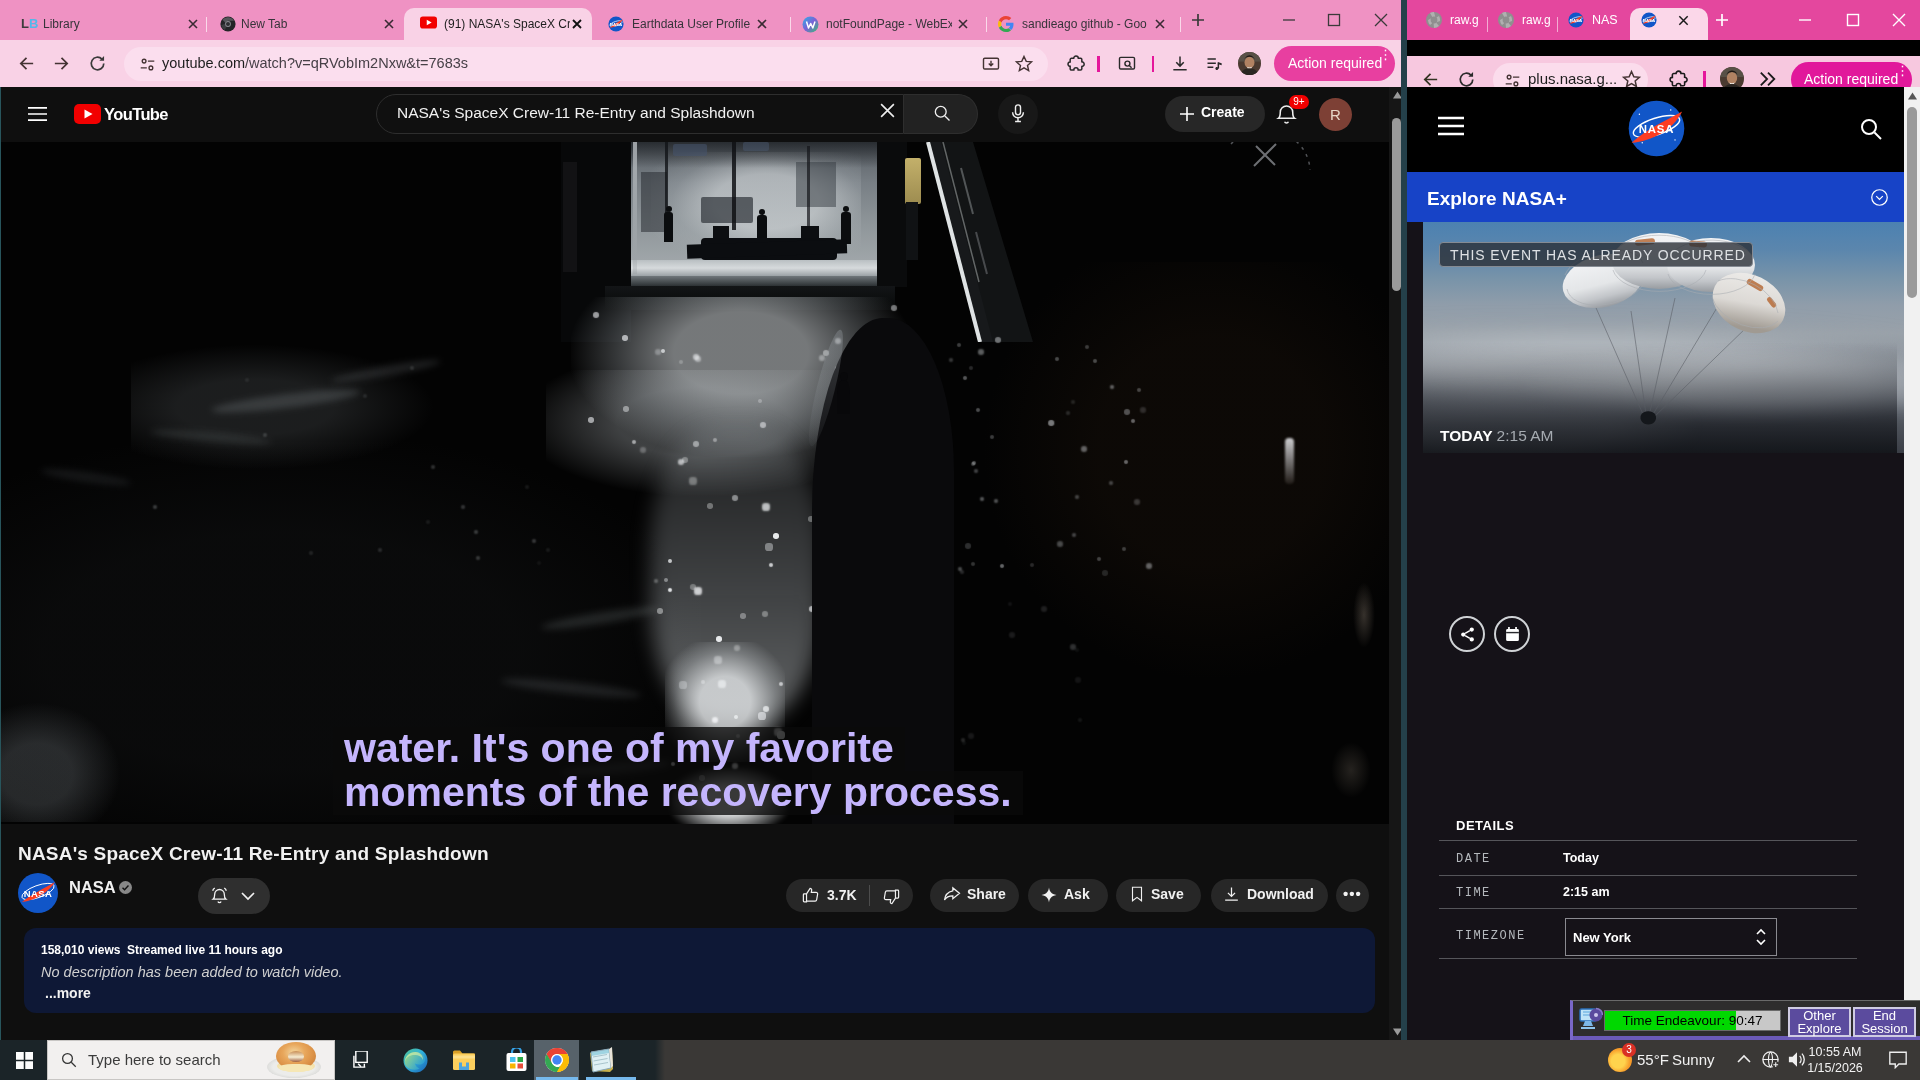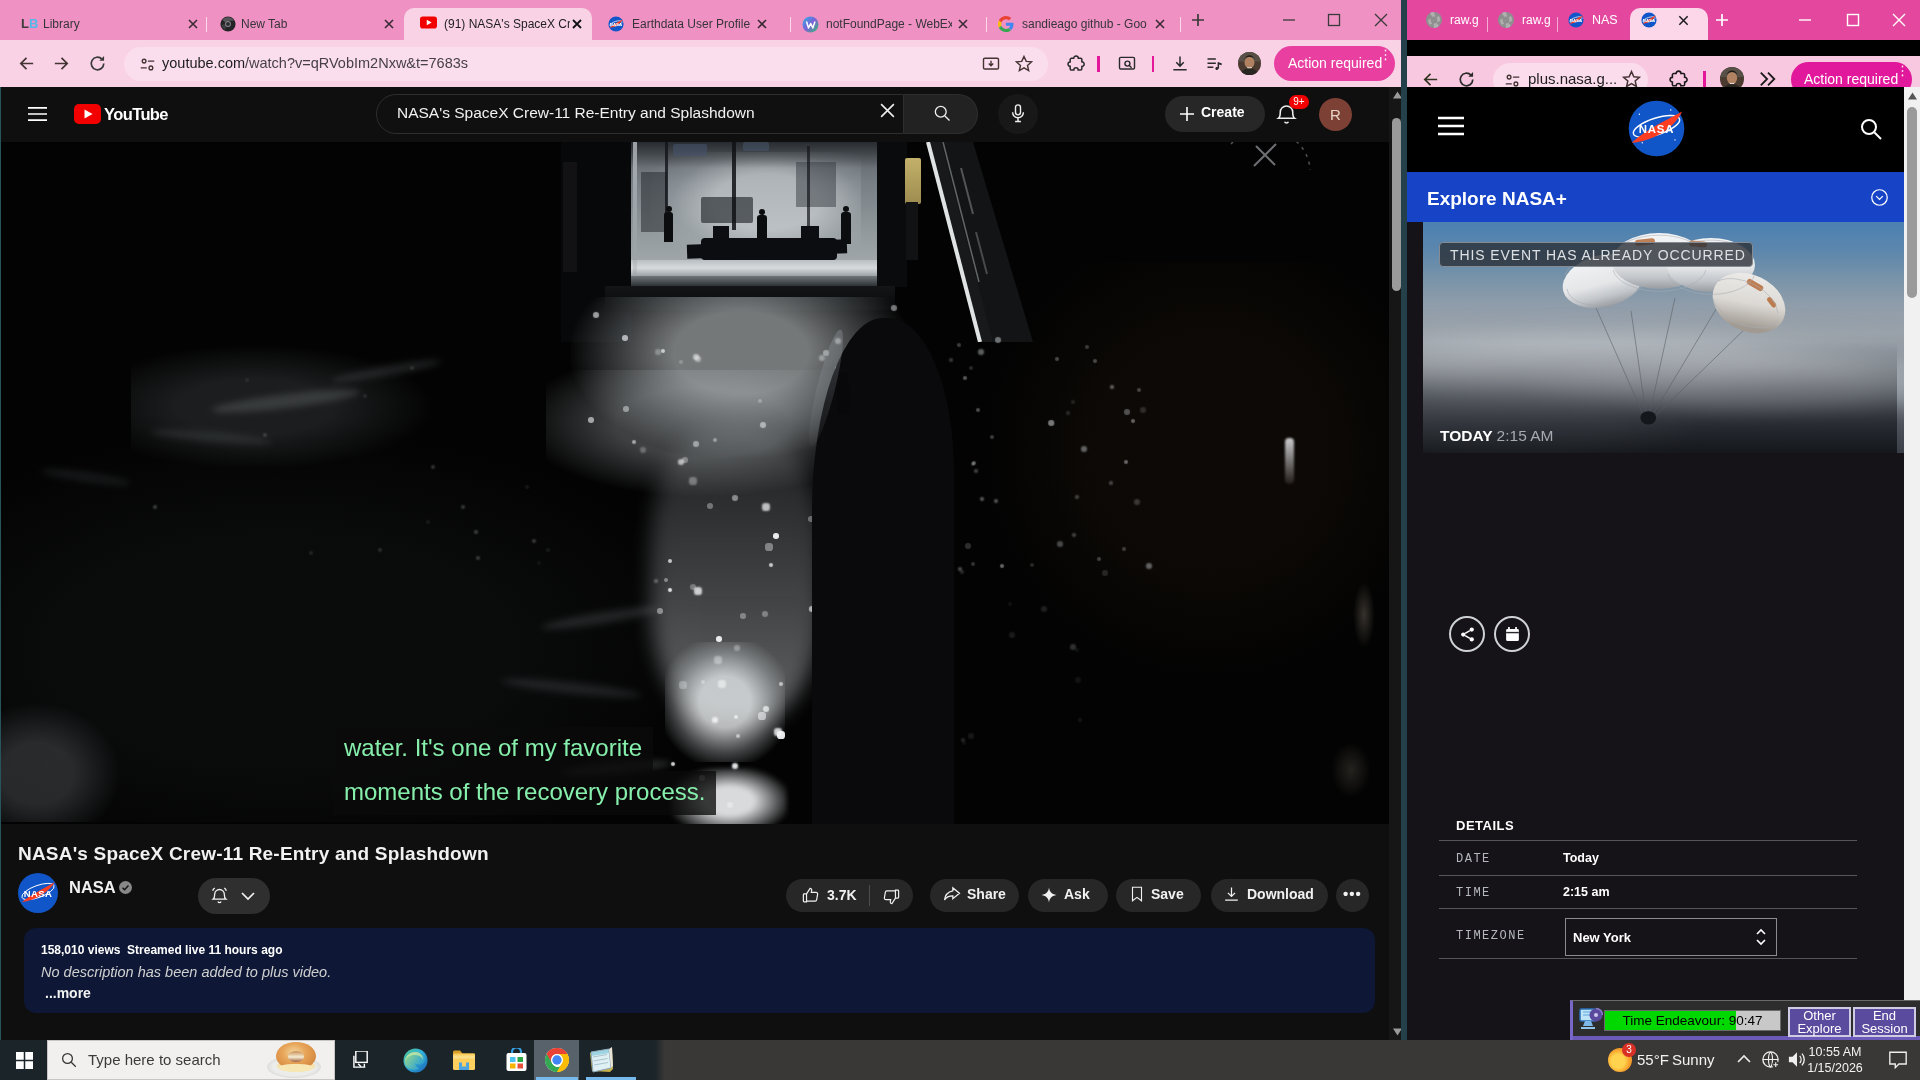--- a/index.html
+++ b/index.html
@@ -13,21 +13,21 @@
 .tabtxt{position:absolute;top:9px;white-space:nowrap;overflow:hidden;}
 .tabx{position:absolute;top:9px;width:14px;height:14px;}
 .tabdiv{position:absolute;top:17px;width:1px;height:15px;background:rgba(255,255,255,.65);}
 .activetabL{position:absolute;left:404px;top:8px;width:188px;height:32px;background:#f9d2e6;border-radius:10px 10px 0 0;}
 svg{display:block;}
 .pill{border-radius:17px;}
 
 #pageL{position:absolute;left:0;top:87px;width:1389px;height:953px;background:#0f0f0f;border-left:1px solid #28555c;}
 #ythead{position:absolute;left:0;top:0;width:1389px;height:55px;background:#0f0f0f;}
 #vid{position:absolute;left:0;top:55px;width:1389px;height:682px;background:#030303;overflow:hidden;}
-.cap{position:absolute;background:rgba(10,10,10,.78);color:#86efac;font-size:24px;line-height:38px;padding:2px 11px 4px 11px;white-space:nowrap;}
+.cap{position:absolute;background:rgba(10,10,10,.78);color:#c4b5fd;font-size:41px;line-height:38px;padding:2px 11px 4px 11px;white-space:nowrap;font-weight:bold;}
 #scrollL{position:absolute;left:1389px;top:87px;width:16px;height:953px;background:#161616;}
 
 #winR{position:absolute;left:1401px;top:0;width:519px;height:1040px;border-left:6px solid #24404a;}
 #tabsR{position:absolute;left:0;top:0;width:513px;height:40px;background:#e4479e;}
 #toolR{position:absolute;left:0;top:56px;width:617px;height:47px;background:#f7c8df;}
 #pageR{position:absolute;left:0;top:87px;width:497px;height:953px;background:#151218;overflow:hidden;}
 #scrollR{position:absolute;left:497px;top:87px;width:16px;height:953px;background:#f1f1f1;}
 
 #taskbar{position:absolute;left:0;top:1040px;width:1920px;height:40px;background:linear-gradient(90deg,#1b2428 0px,#1b2428 655px,#3a3836 665px,#3a3836 1920px);}
 
@@ -375,21 +375,21 @@
  <div class="abs" style="left:1150px;top:799px;font-size:14px;font-weight:bold;color:#f1f1f1;">Save</div>
  <div class="abs" style="left:1210px;top:792px;width:117px;height:33px;background:#272727;border-radius:17px;"></div>
  <svg class="abs" style="left:1221px;top:798px;" width="19" height="19" viewBox="0 0 24 24">
         <path d="M12 3v11M7.5 10l4.5 4.5L16.5 10M4 19h16" stroke="#f1f1f1" stroke-width="1.6" fill="none"></path>
       </svg>
  <div class="abs" style="left:1246px;top:799px;font-size:14px;font-weight:bold;color:#f1f1f1;">Download</div>
  <div class="abs" style="left:1335px;top:792px;width:33px;height:33px;background:#272727;border-radius:50%;color:#f1f1f1;font-size:15px;font-weight:bold;text-align:center;line-height:30px;letter-spacing:1px;">•••</div>
 
  <div class="abs" style="left:23px;top:841px;width:1351px;height:85px;background:#0e1836;border-radius:12px;"></div>
  <div class="abs" style="left:40px;top:856px;font-size:12px;font-weight:bold;color:#fff;">158,010 views&nbsp;&nbsp;Streamed live 11 hours ago</div>
- <div class="abs" style="left:40px;top:877px;font-size:14.5px;font-style:italic;color:#d0d0d0;">No description has been added to plus video.</div>
+ <div class="abs" style="left:40px;top:877px;font-size:14.5px;font-style:italic;color:#d0d0d0;">No description has been added to watch video.</div>
  <div class="abs" style="left:44px;top:898px;font-size:14px;font-weight:bold;color:#f1f1f1;">...more</div>
 </div>
 <div id="scrollL">
  <svg class="abs" style="left:4px;top:4px;" width="9" height="8" viewBox="0 0 10 8">
         <path d="M5 0l5 8H0z" fill="#9a9a9a"></path>
       </svg>
  <div class="abs" style="left:2.5px;top:31px;width:9px;height:173px;background:#9a9a9a;border-radius:5px;"></div>
  <svg class="abs" style="left:4px;top:941px;" width="9" height="8" viewBox="0 0 10 8">
         <path d="M5 8L0 0h10z" fill="#9a9a9a"></path>
       </svg>

